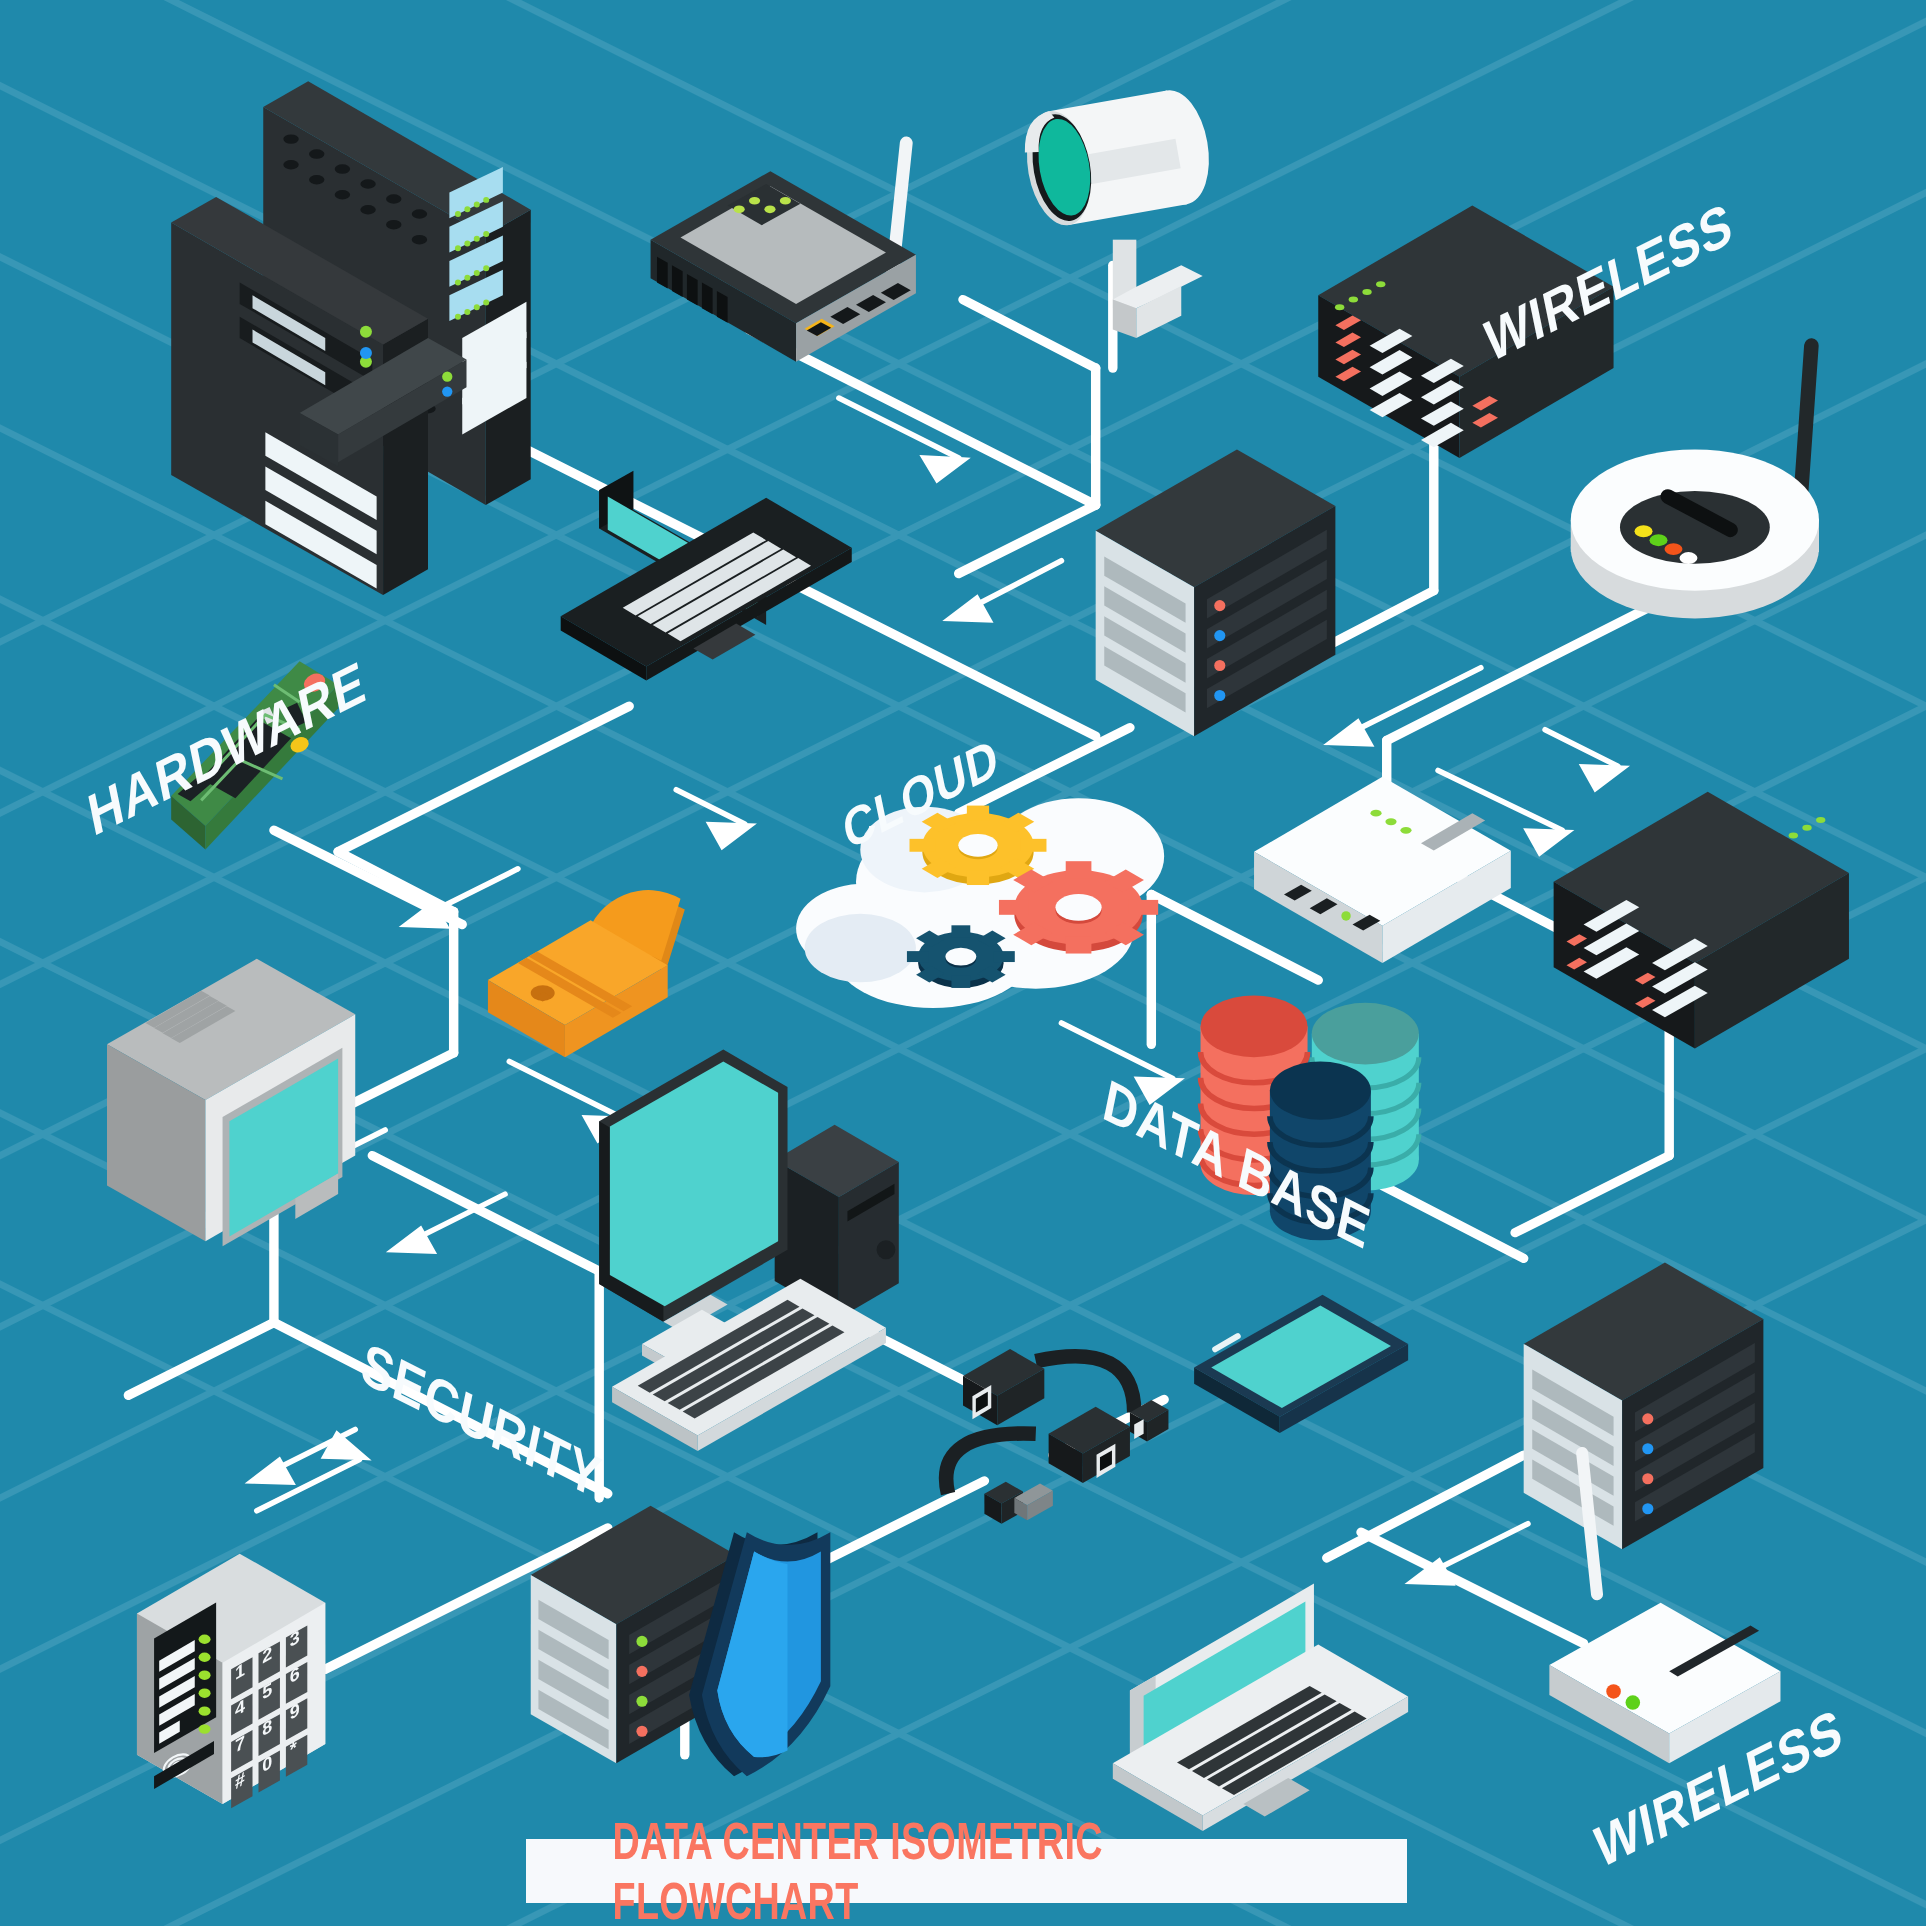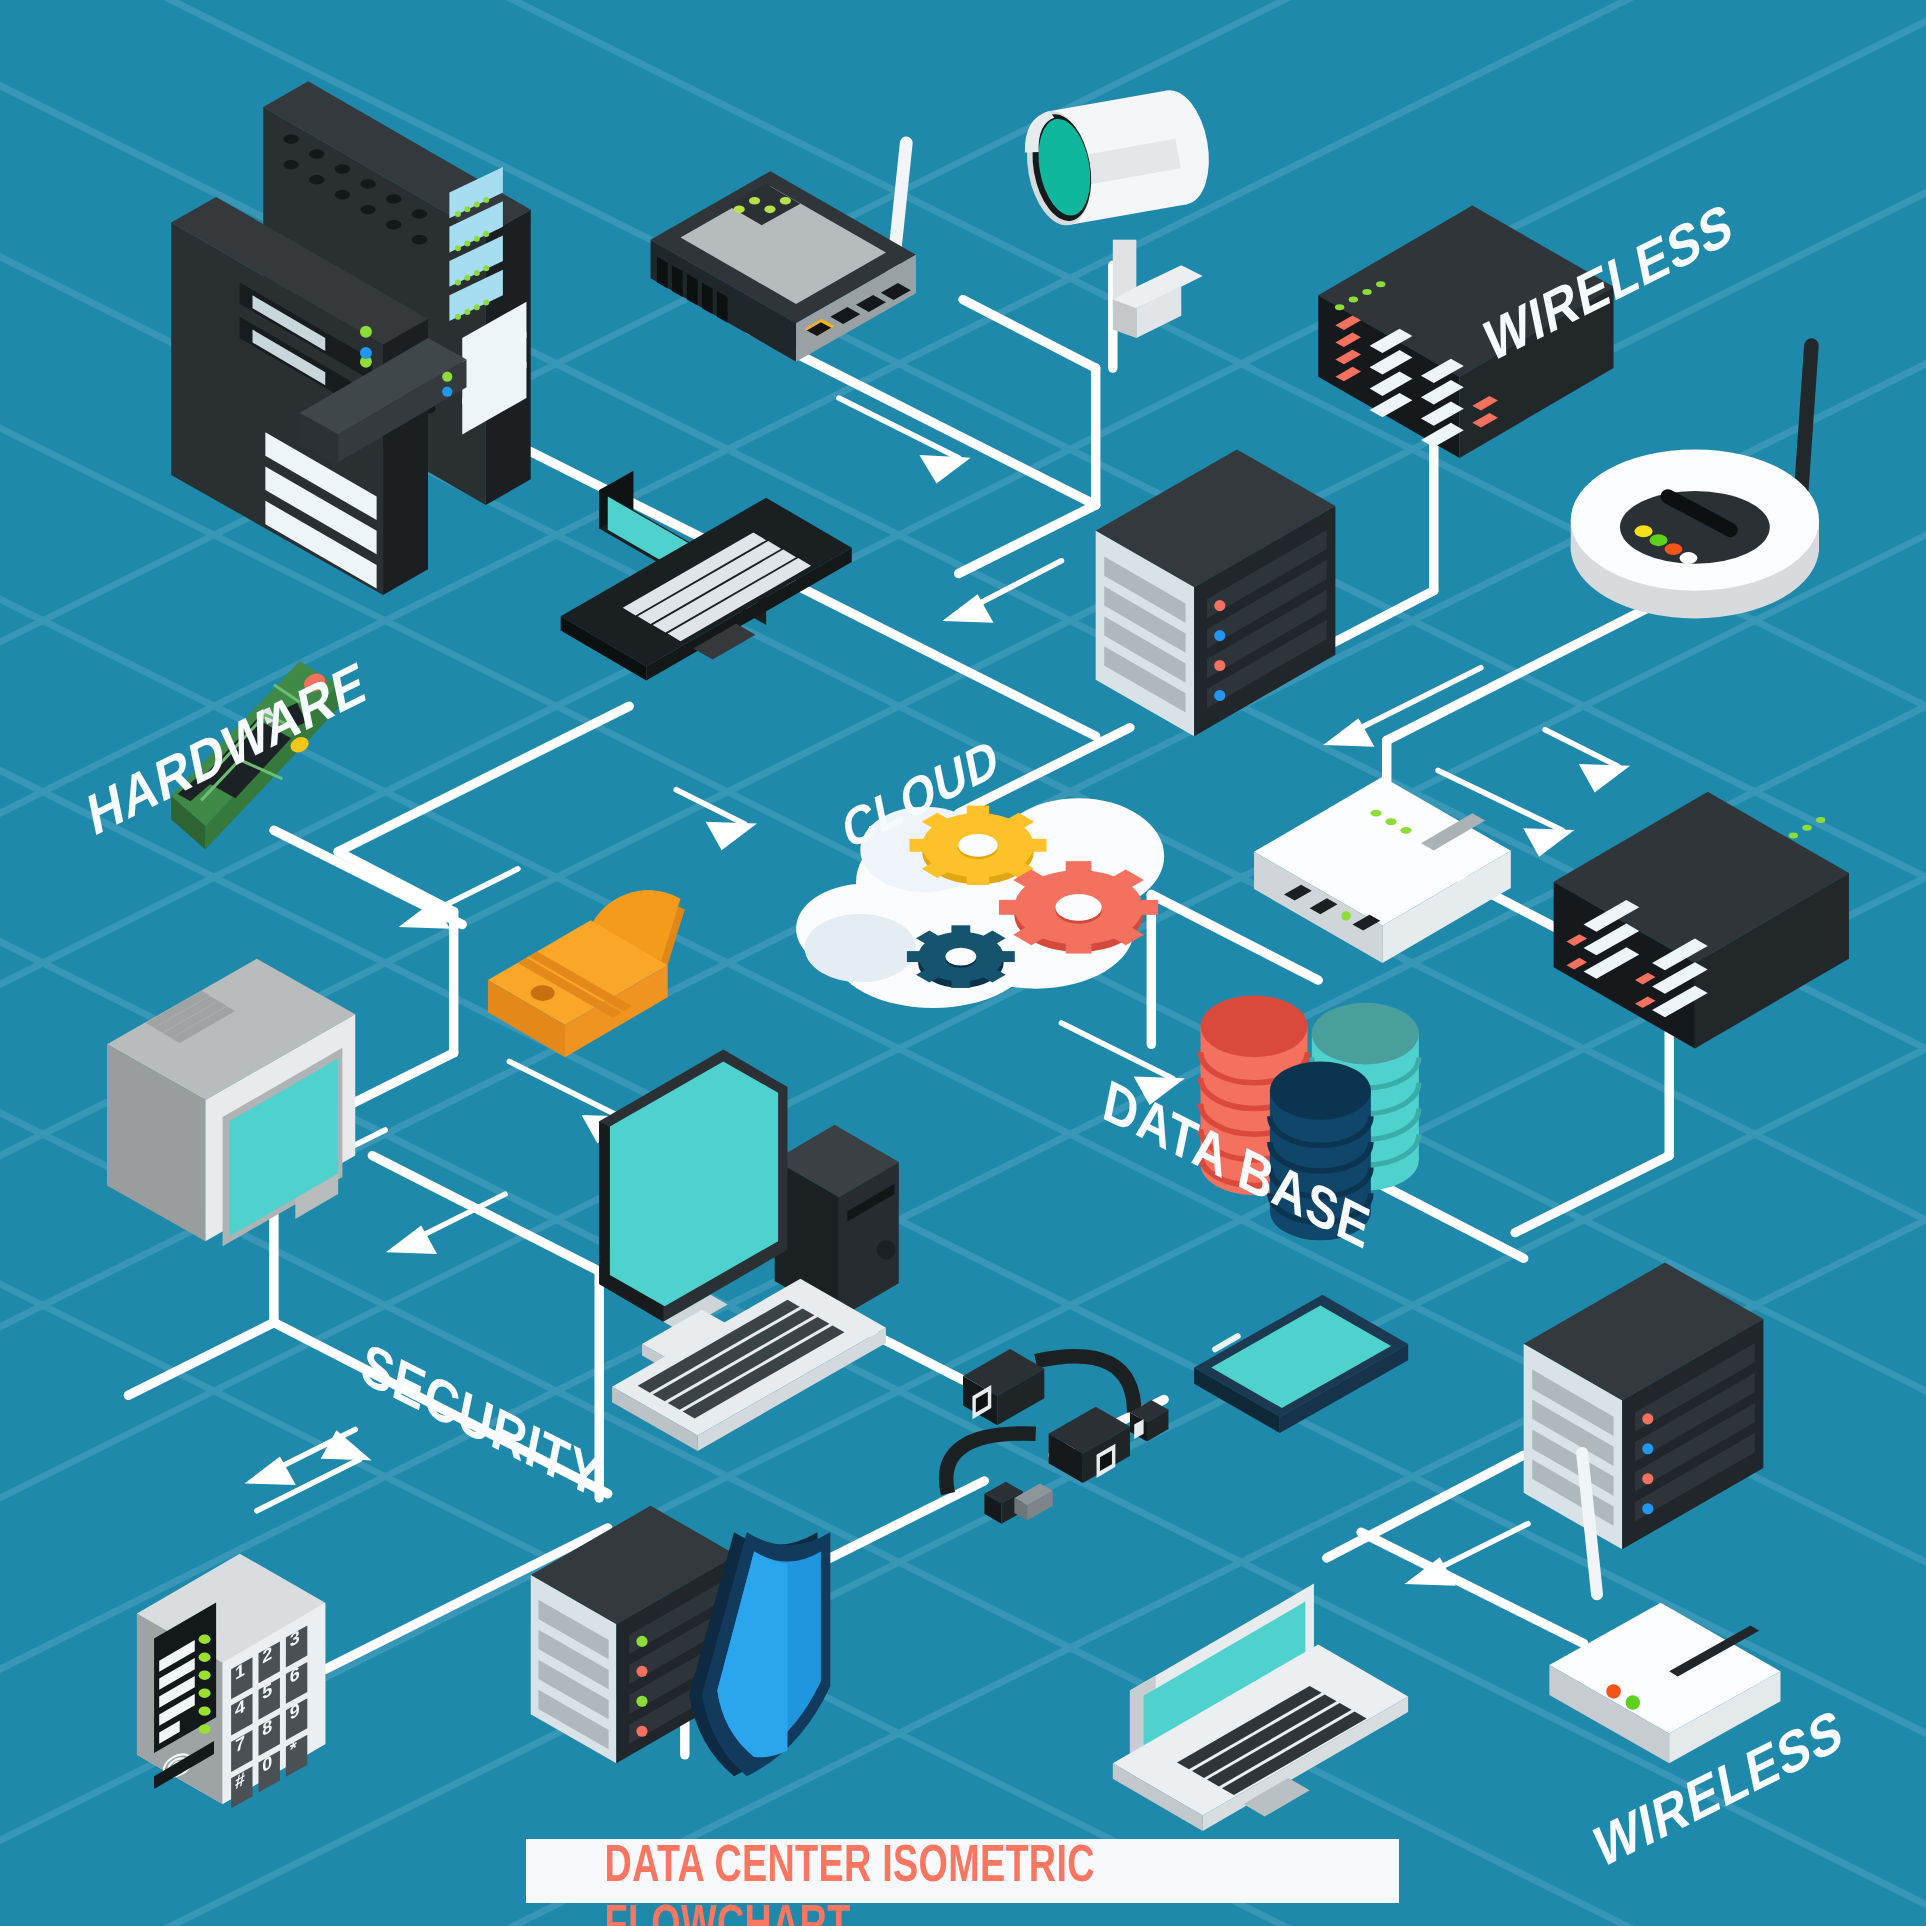--- a/index.html
+++ b/index.html
@@ -14,21 +14,21 @@
   .iso-label{
     position:absolute;color:#f7fbfd;font-weight:700;white-space:nowrap;
     letter-spacing:0.9px;line-height:1;
     font-family:"Liberation Sans",sans-serif;
   }
   .lab-up   {transform:rotate(-26.57deg) skewX(-15deg) scaleY(1.08);}
   .lab-down {transform:rotate(26.57deg) skewX(15deg)  scaleY(1.08);}
   
   #title-banner{
     position:absolute;left:526px;top:1839px;width:873px;height:64px;
-    background:#f7f9fc;display:flex;align-items:flex-start;justify-content:center;
+    background:#f7f9fc;display:flex;align-items:center;justify-content:center;padding-left:8px;
   }
   #title-text{
     color:#fa7661;font-size:46px;font-weight:700;letter-spacing:0.4px;
     transform:scaleX(0.82) scaleY(1.12);
     font-family:"Liberation Sans",sans-serif;
   }
   svg{display:block;}
   .lbl-wrap{position:absolute;transform-origin:0 0;}
 </style>
 </head>

